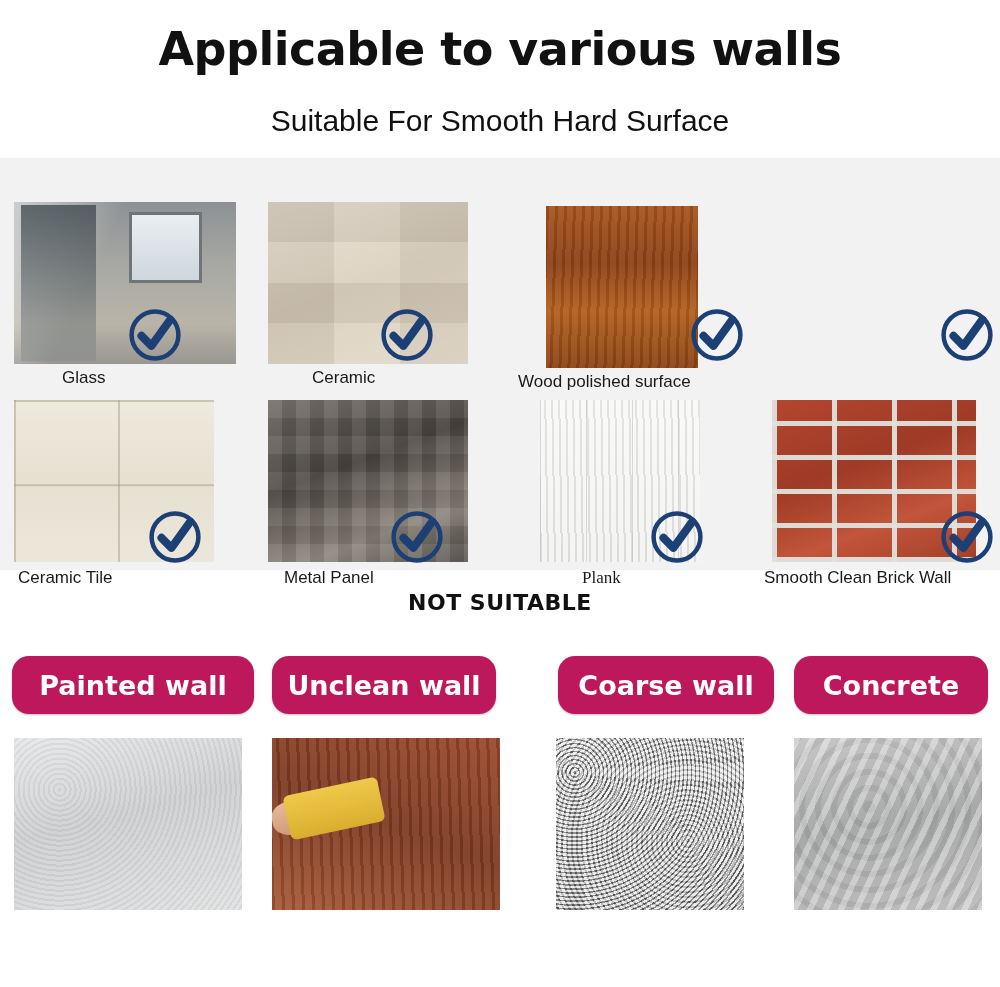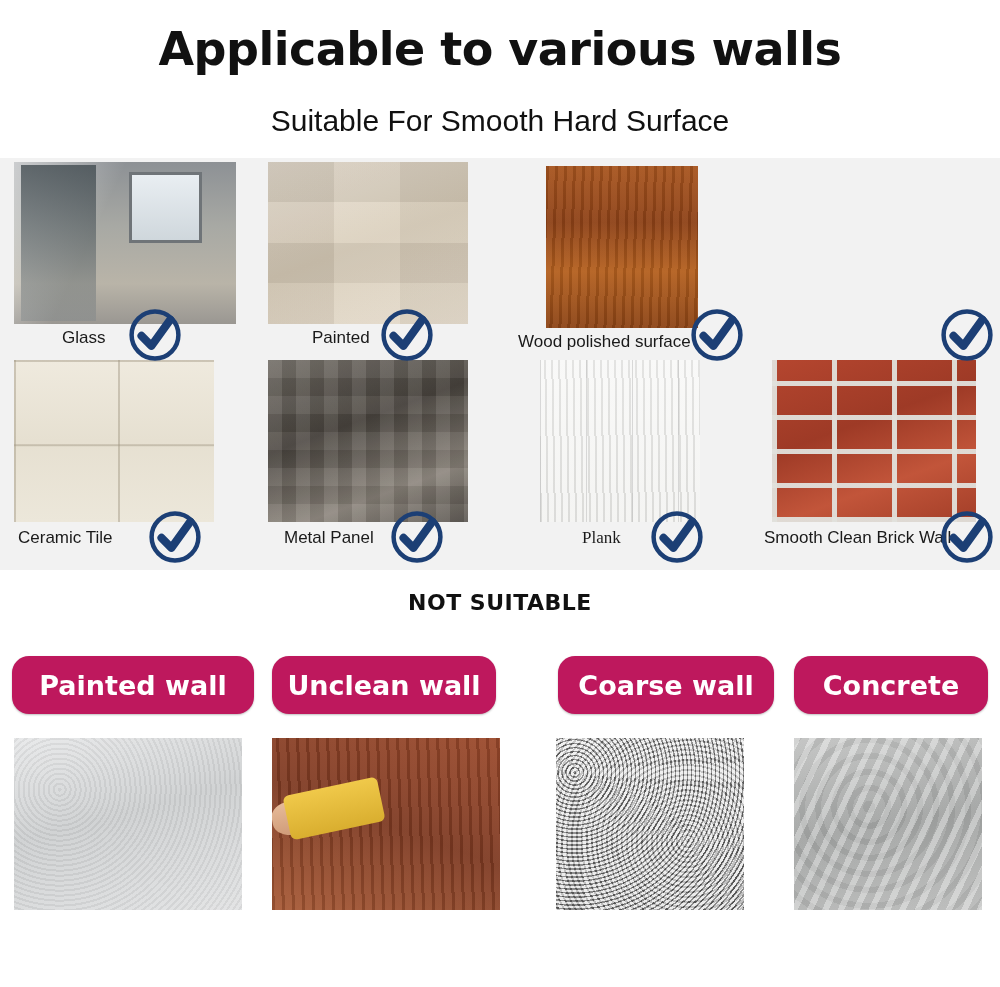--- a/index.html
+++ b/index.html
@@ -24,21 +24,21 @@
     text-align:center;
     font-size:30px;color:#111111;font-weight:normal;
     font-family:"Liberation Sans", sans-serif;
   }
 
   
   .suit-area{
     position:absolute;top:158px;left:0;width:1000px;height:412px;
     background:#f2f2f2;
   }
-  .cell{position:absolute;}
+  .cell{position:absolute;margin-top:40px;}
   .thumb{position:absolute;overflow:hidden;}
   .cell-label{
     position:absolute;
     font-size:17px;color:#1a1a1a;
     font-family:"Liberation Sans", sans-serif;
     white-space:nowrap;
   }
   .check{
     position:absolute;width:54px;height:54px;
   }
@@ -179,21 +179,21 @@
     <div class="cell" style="left:14px;top:4px;width:222px;height:190px;">
       <div class="thumb" style="left:0;top:0;width:222px;height:162px;">
           <div class="tx-glass"></div>
         </div>
       <div class="cell-label" style="left:48px;top:166px;">Glass</div>
     </div>
     <div class="cell" style="left:268px;top:4px;width:222px;height:190px;">
       <div class="thumb" style="left:0;top:0;width:200px;height:162px;">
           <div class="tx-marble"></div>
         </div>
-      <div class="cell-label" style="left:44px;top:166px;">Painted</div>
+      <div class="cell-label" style="left:44px;top:166px;">Ceramic</div>
     </div>
     <div class="cell" style="left:518px;top:8px;width:232px;height:190px;">
       <div class="thumb" style="left:28px;top:0;width:152px;height:162px;">
           <div class="tx-wood"></div>
         </div>
       <div class="cell-label" style="left:0px;top:166px;">Wood polished surface</div>
     </div>
 
     <div class="cell" style="left:14px;top:202px;width:222px;height:196px;">
       <div class="thumb" style="left:0;top:0;width:200px;height:162px;">

